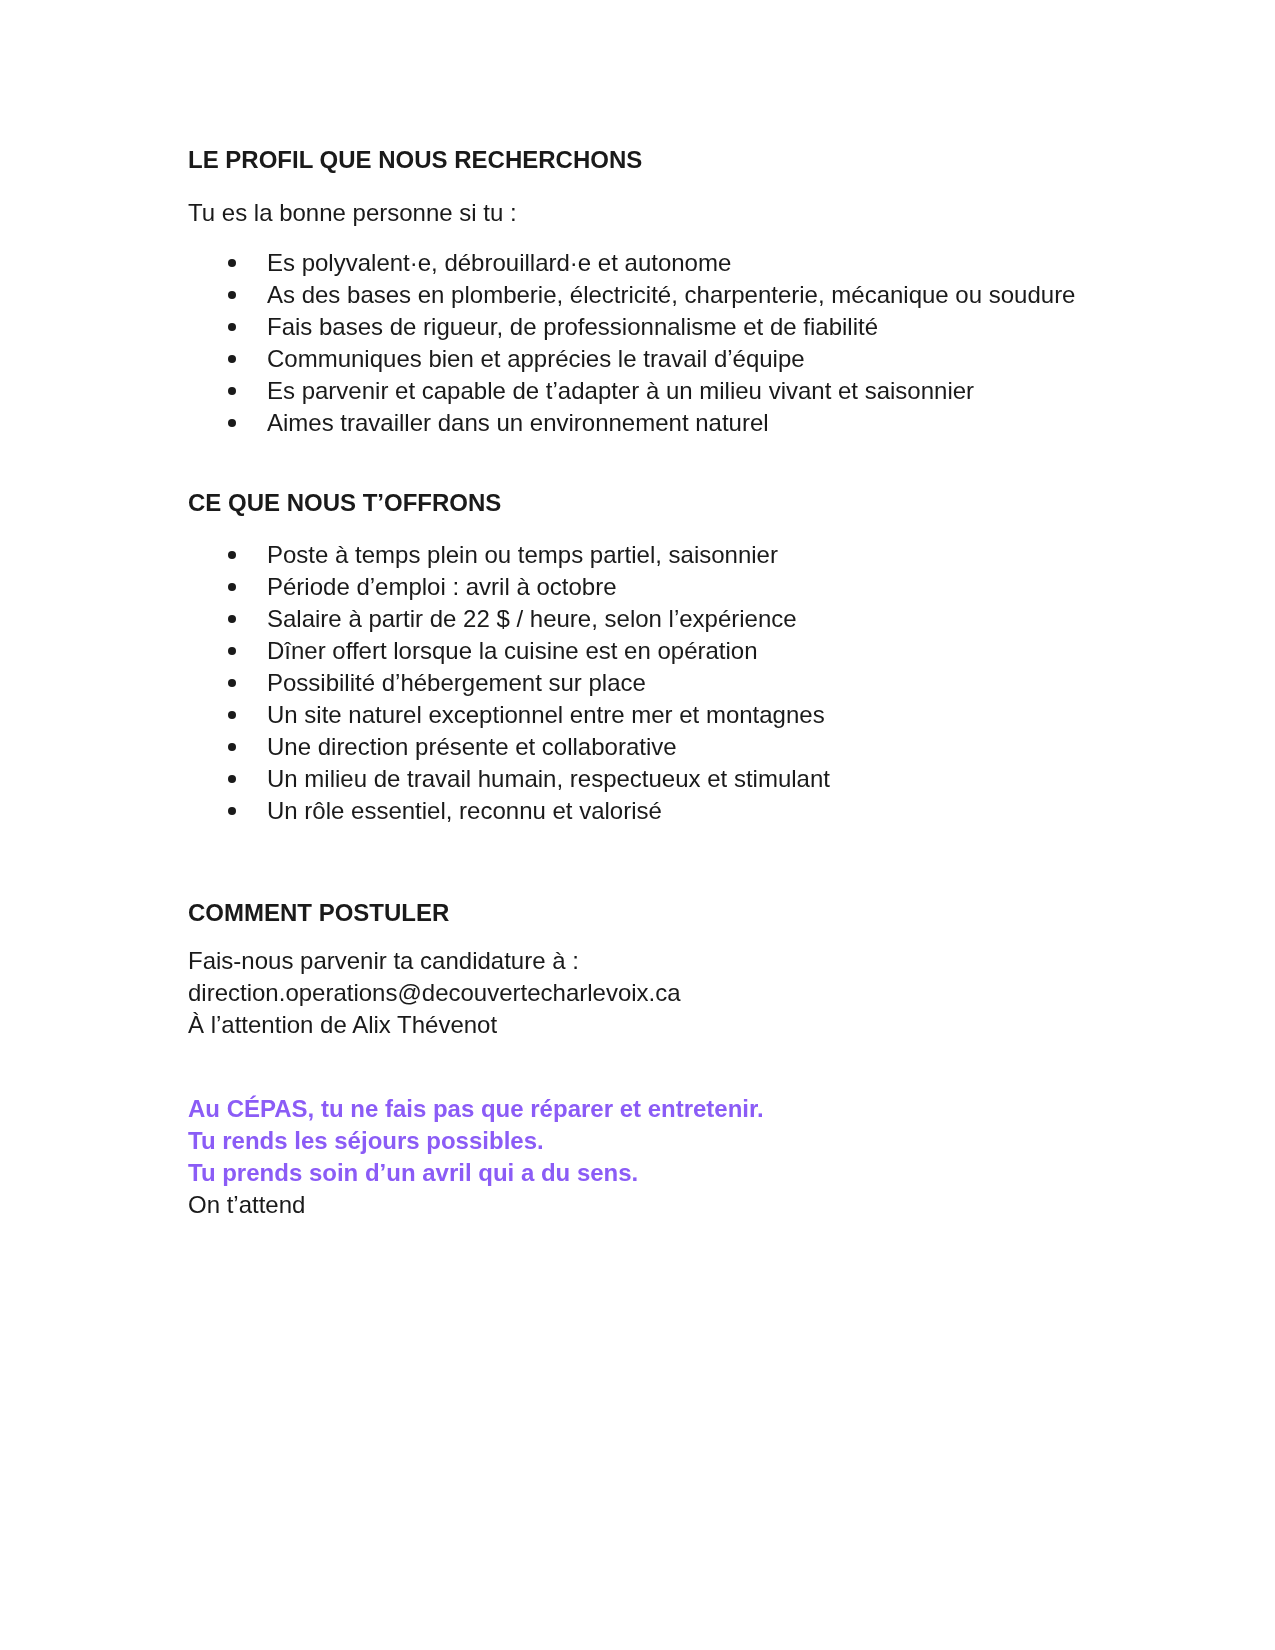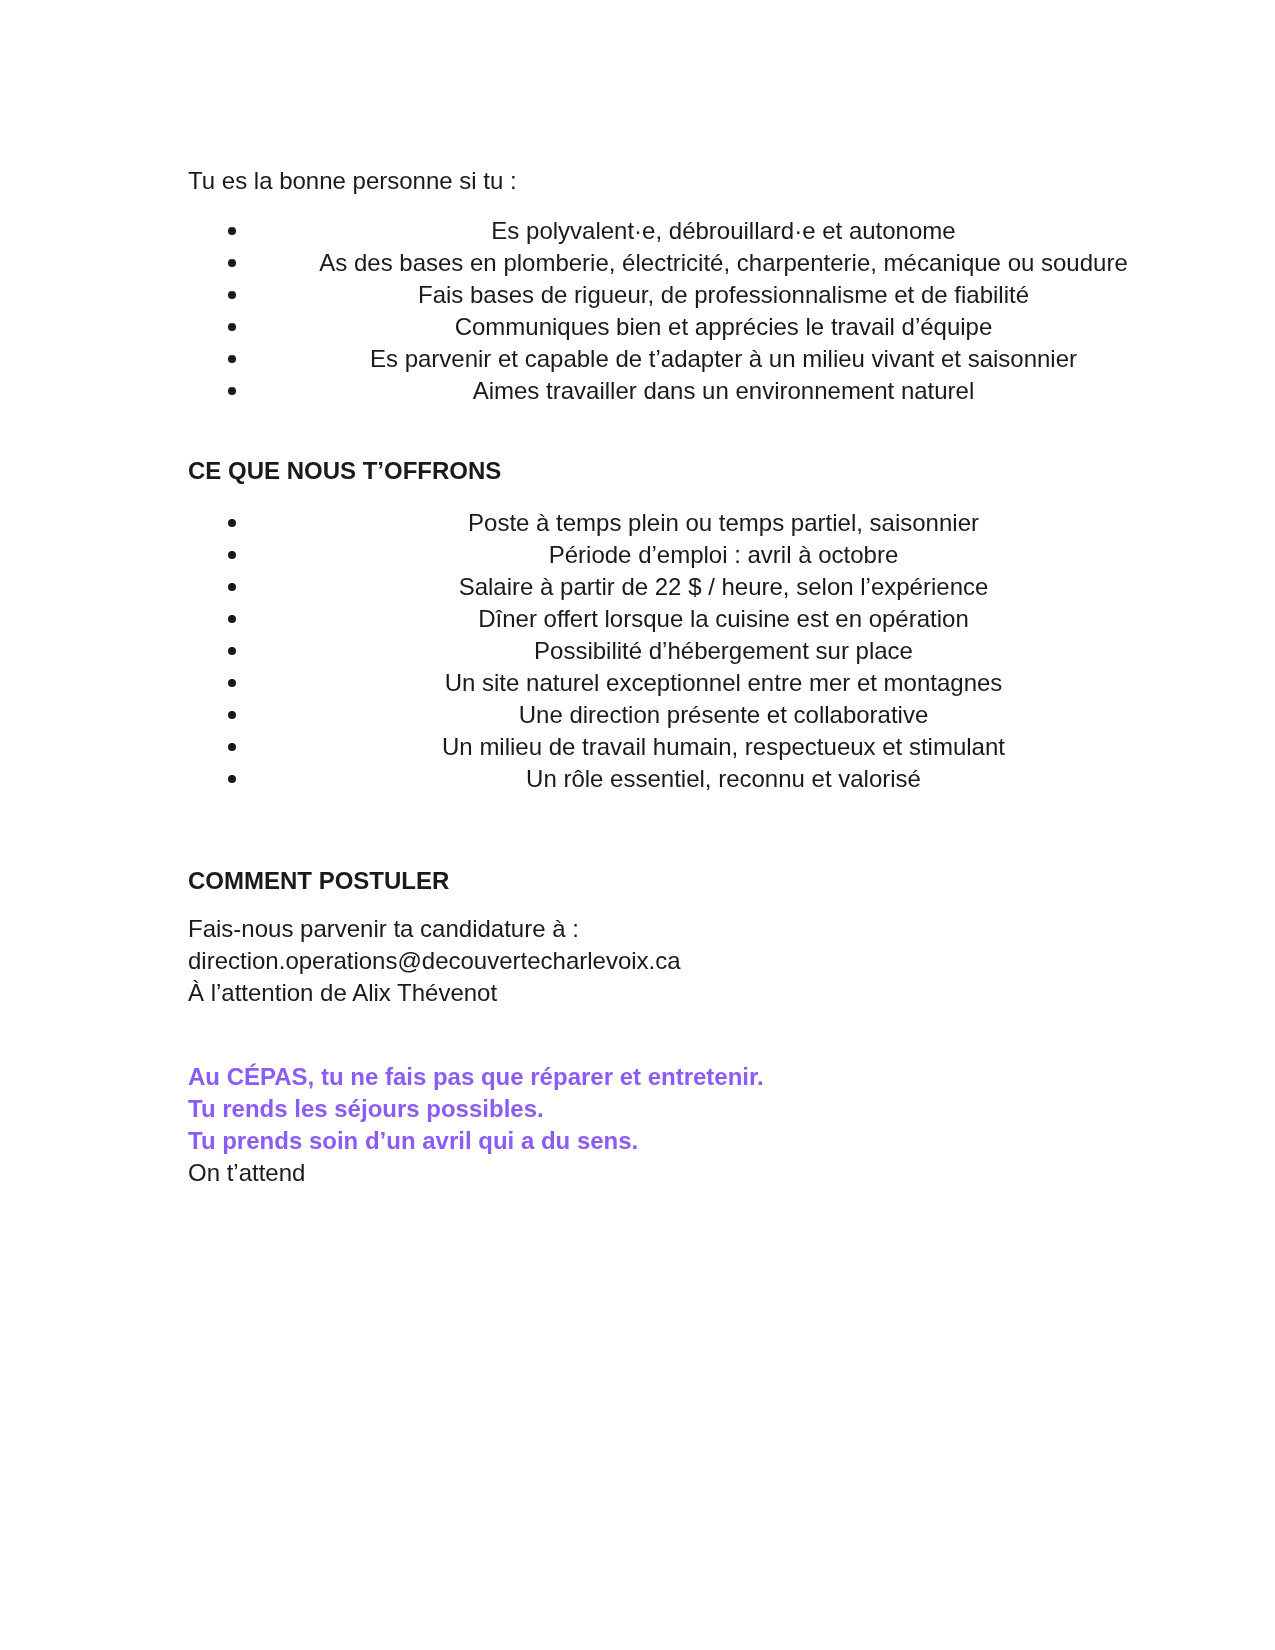--- a/index.html
+++ b/index.html
@@ -37,21 +37,20 @@
     list-style: none;
     margin: 0;
     padding: 0;
   }
   ul.first-list  { margin-top: 18px; }
   ul.offer-list  { margin-top: 20px; }
   ul.bullets li {
     position: relative;
     padding-left: 79px;
     line-height: 32px;
-    text-align: center;
   }
   ul.bullets li::before {
     content: "";
     position: absolute;
     left: 40px;
     top: 12px;
     width: 8px;
     height: 8px;
     border-radius: 50%;
     background: #1a1a1a;
@@ -67,20 +66,21 @@
   }
   .tagline p { margin: 0; }
   .closing { }
 </style>
 </head>
 <body>
 
 <div class="page">
   <div class="content">
 
+    <h2 class="section-heading">LE PROFIL QUE NOUS RECHERCHONS</h2>
 
     <p class="intro">Tu es la bonne personne si tu :</p>
 
     <ul class="bullets first-list">
       <li>Es polyvalent·e, débrouillard·e et autonome</li>
       <li>As des bases en plomberie, électricité, charpenterie, mécanique ou soudure</li>
       <li>Fais bases de rigueur, de professionnalisme et de fiabilité</li>
       <li>Communiques bien et apprécies le travail d’équipe</li>
       <li>Es parvenir et capable de t’adapter à un milieu vivant et saisonnier</li>
       <li>Aimes travailler dans un environnement naturel</li>

